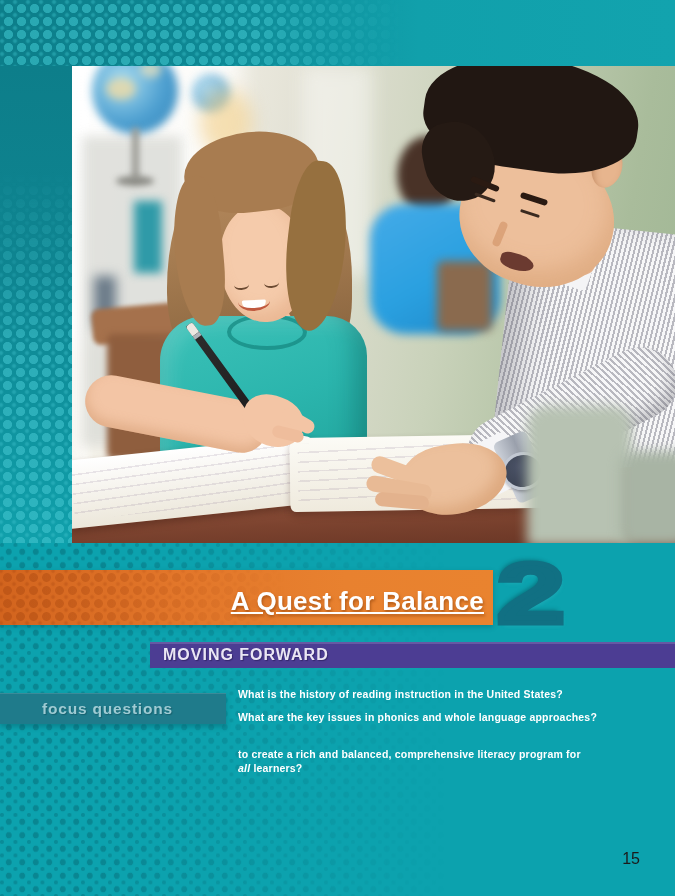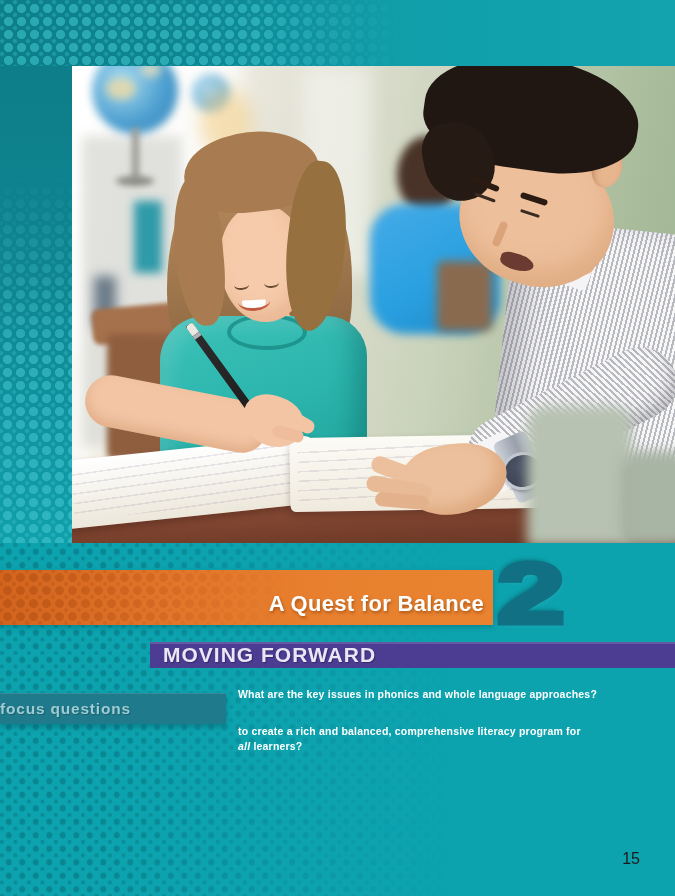--- a/index.html
+++ b/index.html
@@ -155,35 +155,35 @@
     box-shadow:0 2px 5px rgba(0,50,60,.25);
     display:flex;justify-content:flex-end;align-items:flex-end;padding:0 9px 8px 0;box-sizing:border-box;}
   .orange-banner::after{content:"";position:absolute;inset:0;
     background-image:
       radial-gradient(circle,rgba(170,72,16,.45) 4px,transparent 4.8px),
       radial-gradient(circle,rgba(170,72,16,.35) 1.7px,transparent 2.3px);
     background-size:13px 13px,13px 13px;
     background-position:1px 1px,7.5px 7.5px;
     -webkit-mask-image:linear-gradient(to right,#000 8%,transparent 58%);
             mask-image:linear-gradient(to right,#000 8%,transparent 58%);}
-  .chapter-title{position:relative;z-index:1;font-size:22px;font-weight:bold;color:var(--text-white,#FFFFFF);
-    letter-spacing:.3px;text-shadow:1px 2px 3px rgba(120,50,0,.5);}
+  .chapter-title{position:relative;z-index:1;font-size:26px;font-weight:bold;color:var(--text-white,#FFFFFF);
+    letter-spacing:.3px;text-shadow:1px 2px 3px rgba(120,50,0,.5);text-decoration:underline;}
   .chapter-num{position:absolute;left:497px;top:557px;z-index:4;
     font-size:86px;line-height:72px;font-weight:bold;color:var(--chapter-number-teal,#117083);
     -webkit-text-stroke:5px var(--chapter-number-teal,#117083);
     transform:scaleX(1.42);transform-origin:0 0;
     text-shadow:-2px -3px 4px rgba(0,45,55,.4),2px 3px 4px rgba(120,220,230,.15);}
   .purple-bar{position:absolute;left:150px;top:642px;width:525px;height:26px;z-index:4;
     background:var(--purple,#4C3D93);box-shadow:inset 0 2px 0 rgba(255,255,255,.15);
     line-height:26px;padding-left:13px;box-sizing:border-box;}
-  .purple-bar span{font-size:21px;font-weight:bold;letter-spacing:1px;color:#EAE6F4;
+  .purple-bar span{font-size:16px;font-weight:bold;letter-spacing:1px;color:#EAE6F4;
     text-shadow:1px 1px 1px rgba(30,20,70,.5);}
   .focus-box{position:absolute;left:0;top:693px;width:226px;height:31px;z-index:4;
     background:var(--focus-box-teal,#1F7B8B);box-shadow:0 3px 5px rgba(0,60,70,.3),inset 0 1px 0 rgba(255,255,255,.12);
-    text-align:left;line-height:31px;padding-right:11px;box-sizing:border-box;}
+    text-align:center;line-height:31px;padding-right:11px;box-sizing:border-box;}
   .focus-box span{font-size:15.5px;font-weight:bold;letter-spacing:.8px;color:var(--focus-text,#9FCBD3);
     text-shadow:1px 1px 1px rgba(10,60,70,.4);}
   .questions{position:absolute;left:238px;top:687px;width:415px;z-index:5;}
   .question{margin:0 0 8px;font-size:10.5px;line-height:14.5px;font-weight:bold;
     color:var(--question-text,#FFFFFF);letter-spacing:.2px;}
   .question em{}
   .page-num{position:absolute;left:600px;top:850px;width:40px;z-index:4;text-align:right;
     font-size:16px;color:var(--page-number-color,#1B1B1B);}
 </style>
 </head>
@@ -276,19 +276,20 @@
 
   <div class="purple-bar">
     <span>MOVING FORWARD</span>
   </div>
 
   <div class="focus-box">
     <span>focus questions</span>
   </div>
 
   <div class="questions">
+      <p class="question"><span>What is the history of reading instruction in the United States?</span></p>
       <p class="question"><span>What are the key issues in phonics and whole language approaches?</span></p>
       <p class="question"><br><span>to create a rich and balanced, comprehensive literacy program for</span><br><em>all</em><span> learners?</span></p>
     </div>
 
   <div class="page-num">15</div>
 
 </div>
 
 </body></html>

